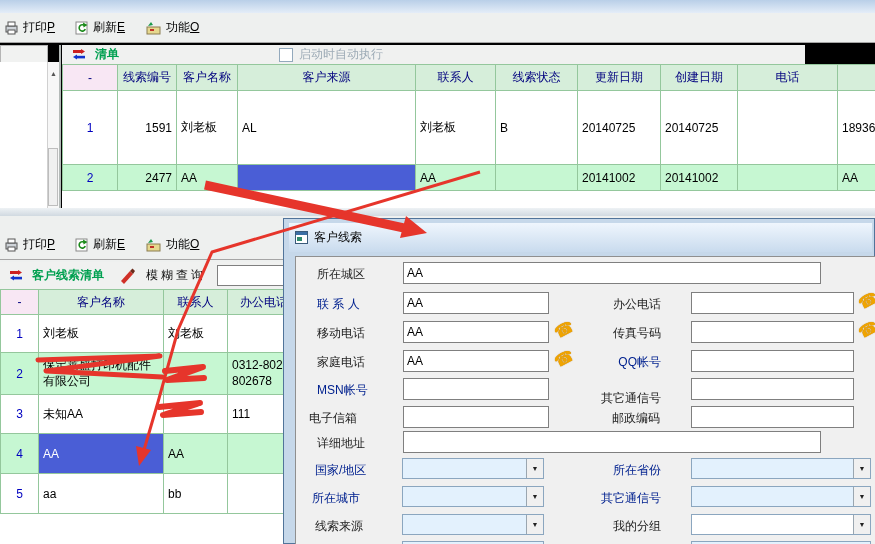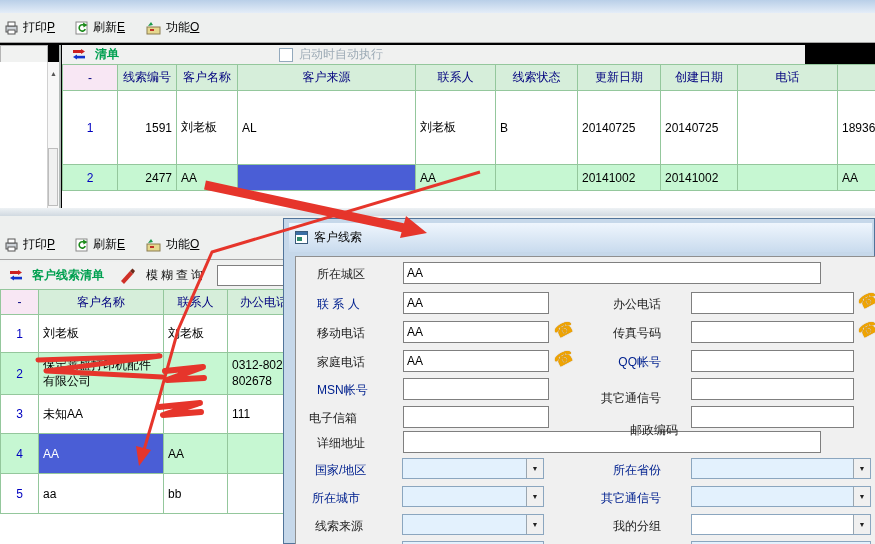--- a/index.html
+++ b/index.html
@@ -326,21 +326,21 @@
     <span class="flabel rlabel" style="left:295px;top:106px;">传真号码</span>
     <input class="fi" style="left: 407px; top: 102px; width: 163px;" value="">
     <span class="phone" style="left:574px;top:101px;">☎</span>
 
     <span class="flabel rlabel accent" style="left:295px;top:135px;">QQ帐号</span>
     <input class="fi" style="left: 407px; top: 131px; width: 163px;" value="">
 
     <span class="flabel rlabel" style="left:295px;top:163px;margin-top:8px;">其它通信号</span>
     <input class="fi" style="left: 407px; top: 159px; width: 163px;" value="">
 
-    <span class="flabel rlabel" style="left:312px;top:191px;margin-top:12px;">邮政编码</span>
+    <span class="flabel rlabel" style="left:294px;top:191px;">邮政编码</span>
     <input class="fi" style="left: 407px; top: 187px; width: 163px;" value="">
 
     <span class="flabel rlabel accent" style="left:295px;top:243px;">所在省份</span>
     <div class="dd" style="left:407px;top:239px;width:180px;">
         <span class="box"></span>
         <span class="btn">▼</span>
       </div>
 
     <span class="flabel rlabel accent" style="left:295px;top:271px;">其它通信号</span>
     <div class="dd" style="left:407px;top:267px;width:180px;">

